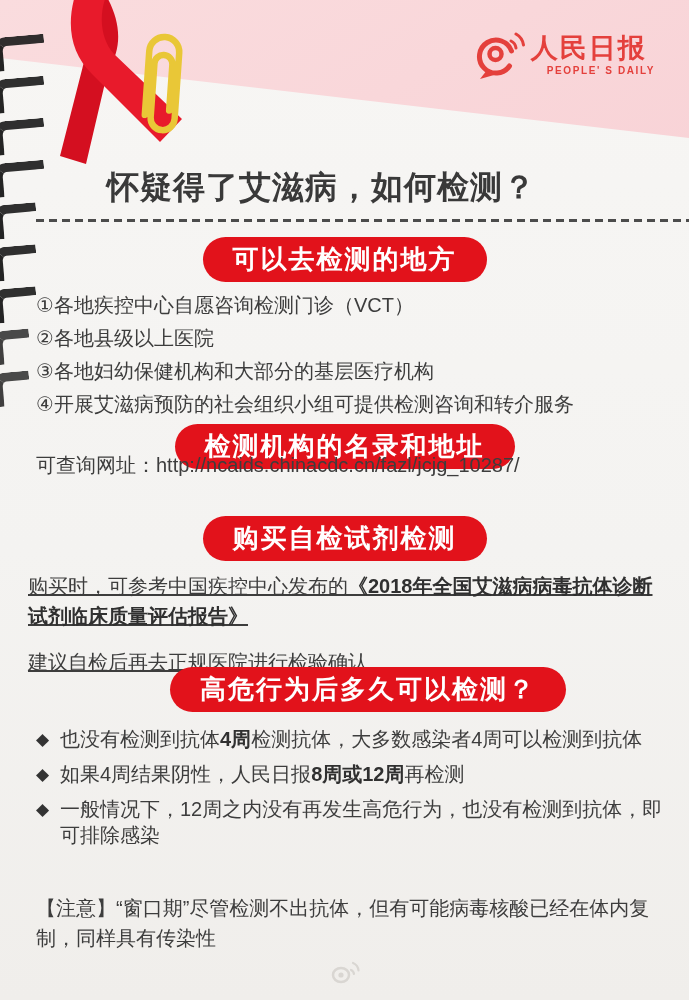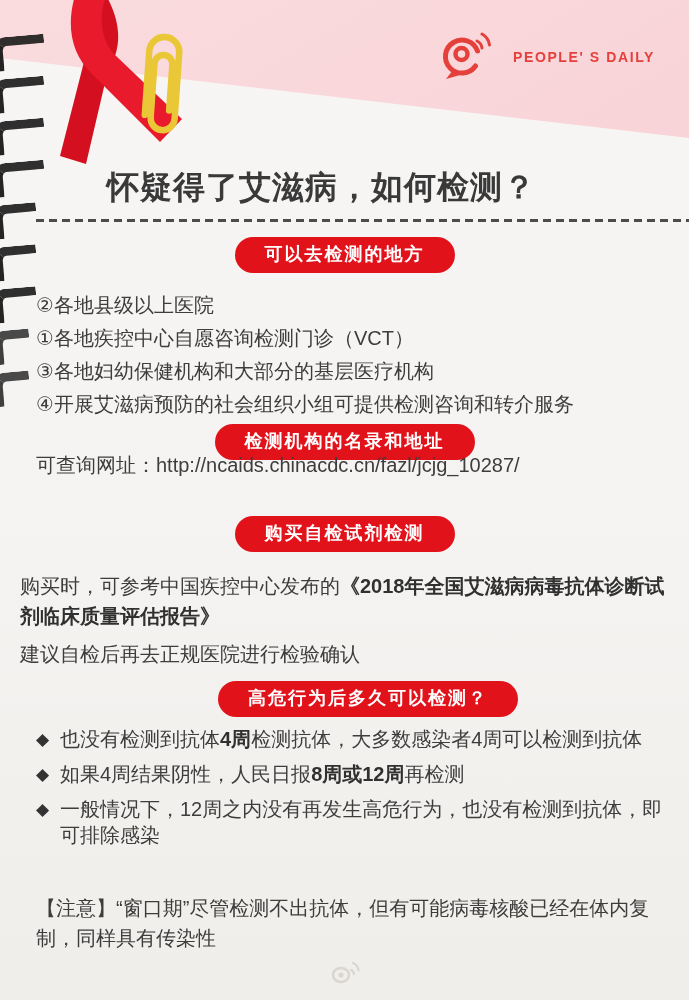--- a/index.html
+++ b/index.html
@@ -21,42 +21,42 @@
   .coil:nth-child(n+5){width:34px;}
   .coil:nth-child(n+8){width:27px;opacity:.8;}
 
   
   .ribbon{position:absolute;left:46px;top:-8px;}
   .clip{position:absolute;left:133px;top:28px;transform:rotate(4deg);}
 
   .logo{position:absolute;top:30px;right:34px;display:flex;align-items:center;gap:6px;}
   .logo-text{display:flex;flex-direction:column;line-height:1;}
   .logo-cn{font-size:27px;font-weight:800;color:#e4403c;letter-spacing:2px;}
-  .logo-en{font-size:14px;font-weight:700;color:#e4403c;letter-spacing:1.6px;margin-top:4px;padding-left:16px;}
+  .logo-en{font-size:10px;font-weight:700;color:#e4403c;letter-spacing:1.6px;margin-top:4px;padding-left:16px;}
 
   
   .title{position:absolute;top:166px;left:0;right:46px;text-align:center;
          font-size:32px;font-weight:800;color:#393939;letter-spacing:1px;}
   .dash{position:absolute;top:219px;left:36px;right:0;height:3px;
         background:repeating-linear-gradient(90deg,#4c4c4c 0 8px,transparent 8px 13px);}
 
   
   .badge-row{position:absolute;left:0;right:0;text-align:center;}
   .badge{display:inline-block;background:#e2121b;color:#ffffff;
-         font-size:18px;font-weight:800;letter-spacing:2px;
+         font-size:26px;font-weight:800;letter-spacing:2px;
          padding:8px 30px;border-radius:30px;line-height:1.1;}
-  .row1{top:237px;} .row2{top:424px;} .row3{top:516px;} .row4{top:681px;padding-left:47px;}
+  .row1{top:237px;} .row2{top:424px;} .row3{top:516px;} .row4{top:667px;padding-left:47px;}
 
   
   .txt{color:#3d3d3d;font-size:20px;}
   .list{position:absolute;top:289px;left:36px;right:22px;line-height:33px;}
   .urlrow{position:absolute;top:452px;left:36px;right:20px;line-height:26px;}
-  .s3{position:absolute;top:571px;left:20px;right:24px;line-height:30px;}
+  .s3{position:absolute;top:571px;left:28px;right:24px;line-height:30px;text-decoration:underline;}
   .s3 p{margin:0;}
-  .s3 .note{margin-top:8px;}
+  .s3 .note{margin-top:16px;}
   .b{font-weight:800;color:#303030;}
   .bullets{position:absolute;top:726px;left:36px;right:20px;}
   .bullet{display:flex;margin-bottom:8px;line-height:26px;}
   .bullet .mk{width:24px;flex:0 0 24px;font-size:17px;padding-top:1px;color:#333;}
   .bullet .bt{flex:1;}
   .notice{position:absolute;top:893px;left:36px;right:28px;line-height:30px;}
 
   
   .watermark{position:absolute;top:960px;left:0;right:0;text-align:center;
              color:#d9d6d2;font-size:23px;font-weight:700;letter-spacing:1px;
@@ -92,33 +92,34 @@
 
   <div class="logo">
     <svg width="52" height="50" viewBox="0 0 52 50">
       <path d="M36.5,36 A16.5,16.5 0 1 1 38.5,21" fill="none" stroke="#e4403c" stroke-width="5" stroke-linecap="round"></path>
       <circle cx="22.5" cy="24" r="6" fill="none" stroke="#e4403c" stroke-width="4.5"></circle>
       <path d="M14,40 L7,49 L21,45 Z" fill="#e4403c"></path>
       <path d="M38,11 a9,9 0 0 1 5,7" fill="none" stroke="#e4403c" stroke-width="3" stroke-linecap="round"></path>
       <path d="M43,4 a15,15 0 0 1 7.5,11" fill="none" stroke="#e4403c" stroke-width="3" stroke-linecap="round"></path>
     </svg>
     <div class="logo-text">
+      <span class="logo-cn">人民日报</span>
       <span class="logo-en">PEOPLE' S DAILY</span>
     </div>
   </div>
 
   <div class="title">怀疑得了艾滋病，如何检测？</div>
   <div class="dash"></div>
 
   <div class="badge-row row1">
     <span class="badge">可以去检测的地方</span>
   </div>
   <div class="list txt">
+    <div>①各地疾控中心自愿咨询检测门诊（VCT）</div>
     <div>②各地县级以上医院</div>
-    <div>①各地疾控中心自愿咨询检测门诊（VCT）</div>
     <div>③各地妇幼保健机构和大部分的基层医疗机构</div>
     <div>④开展艾滋病预防的社会组织小组可提供检测咨询和转介服务</div>
   </div>
 
   <div class="badge-row row2">
     <span class="badge">检测机构的名录和地址</span>
   </div>
   <div class="urlrow txt">
     <span>可查询网址：</span><span>http://ncaids.chinacdc.cn/fazl/jcjg_10287/</span>
   </div>

